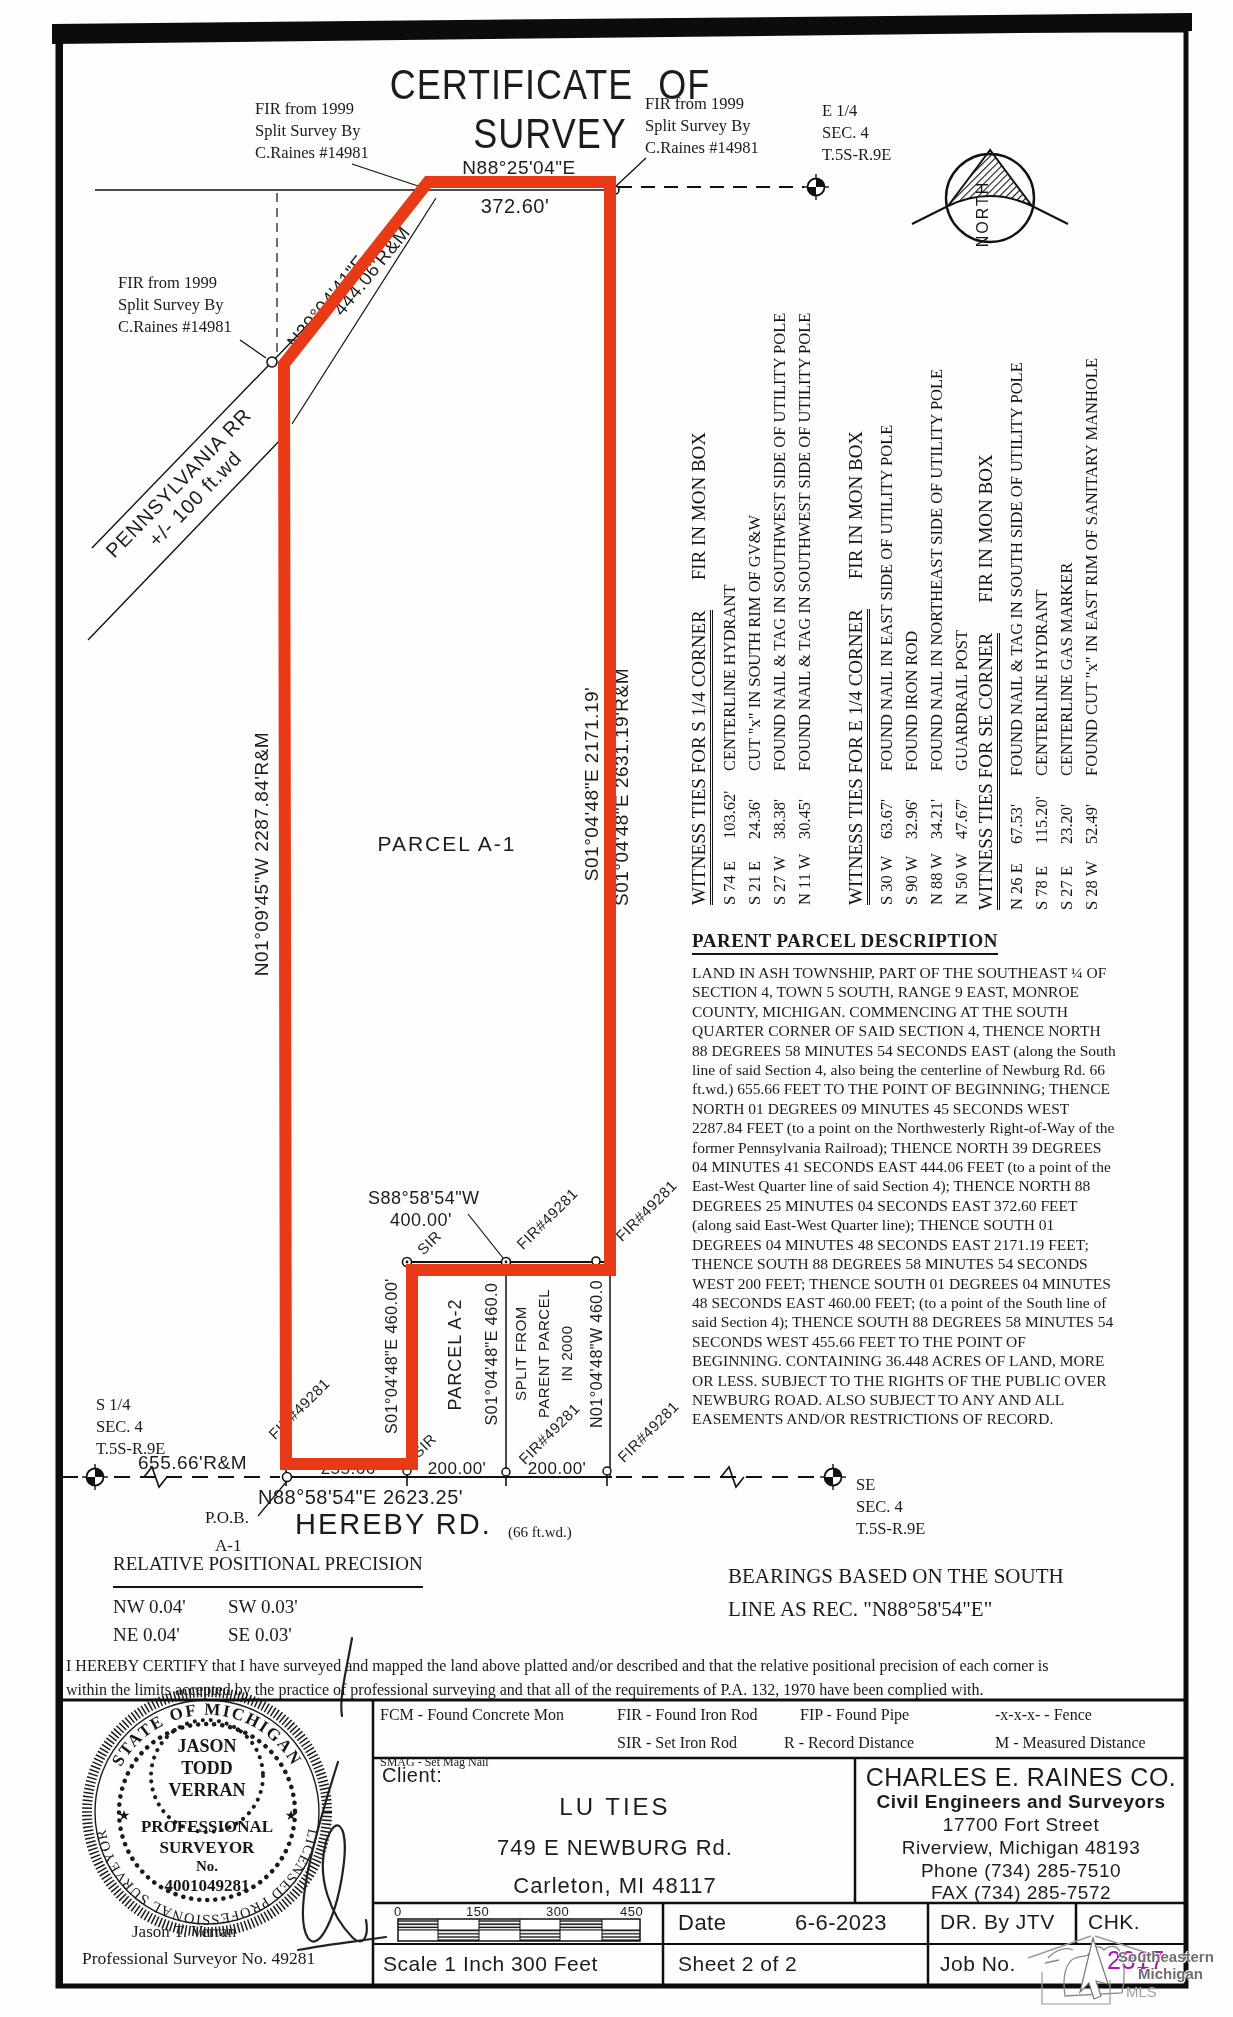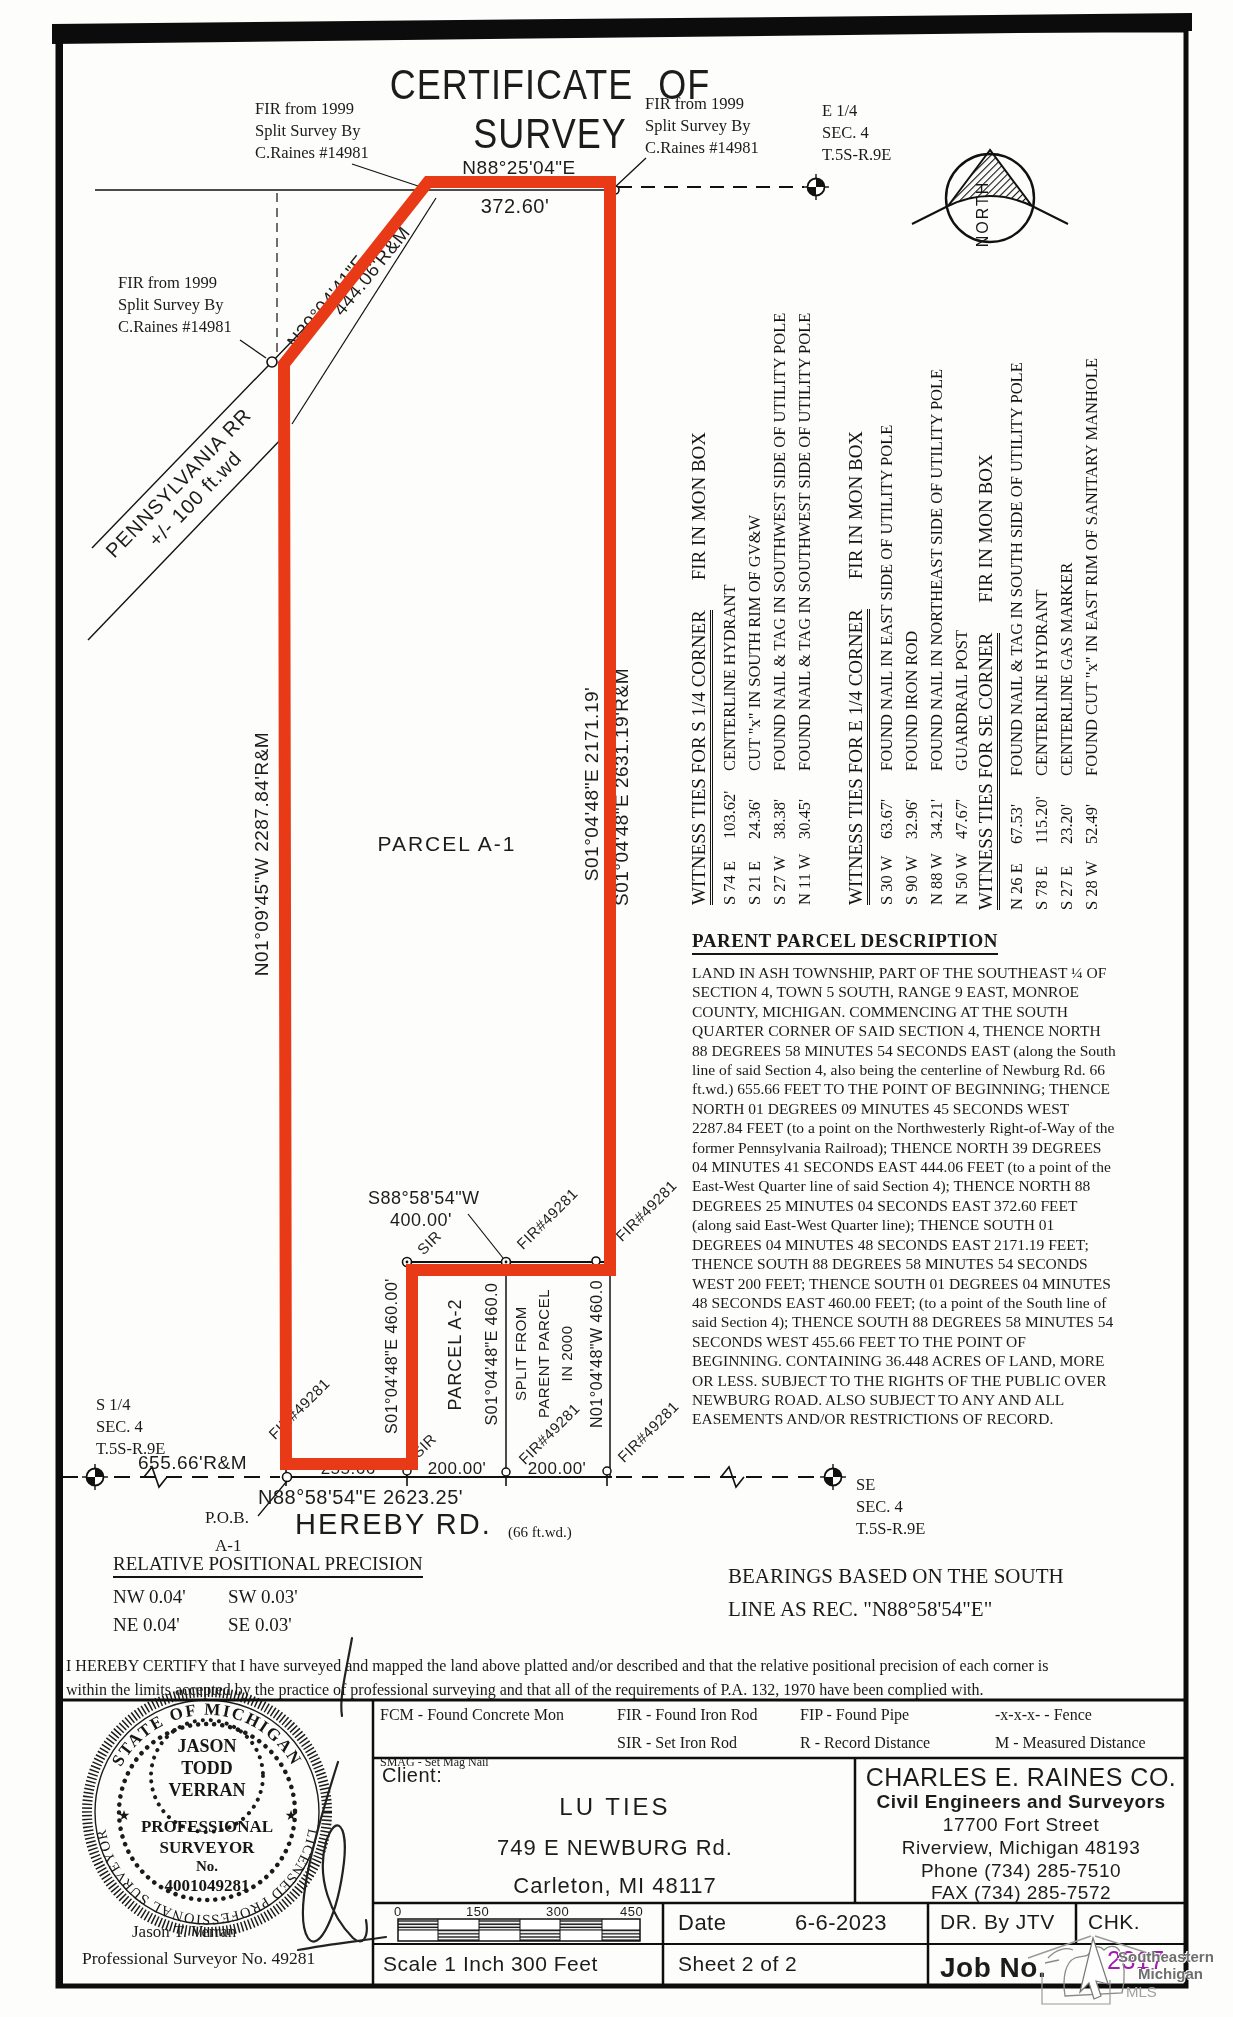--- a/index.html
+++ b/index.html
@@ -340,42 +340,42 @@
 48 SECONDS EAST 460.00 FEET; (to a point of the South line of
 said Section 4); THENCE SOUTH 88 DEGREES 58 MINUTES 54
 SECONDS WEST 455.66 FEET TO THE POINT OF
 BEGINNING.  CONTAINING 36.448 ACRES OF LAND, MORE
 OR LESS.  SUBJECT TO THE RIGHTS OF THE PUBLIC OVER
 NEWBURG ROAD.  ALSO SUBJECT TO ANY AND ALL
 EASEMENTS AND/OR RESTRICTIONS OF RECORD.</div>
   </div>
 
   <div class="abs serif" style="left:113px;top:1553px;">
-    <div style="font-size:19px;border-bottom:2px solid #141414;display:inline-block;padding-bottom:1px;">RELATIVE POSITIONAL PRECISION</div>
+    <div style="font-size:19px;border-bottom:2px solid #141414;display:inline-block;padding-bottom:11px;">RELATIVE POSITIONAL PRECISION</div>
     <div style="font-size:19px;margin-top:8px;"><span style="display:inline-block;width:115px;">NW  0.04'</span><span>SW  0.03'</span></div>
     <div style="font-size:19px;margin-top:6px;"><span style="display:inline-block;width:115px;">NE 0.04'</span><span>SE  0.03'</span></div>
   </div>
 
   <div class="abs serif" style="left:728px;top:1560px;font-size:21px;line-height:33px;">
     <div>BEARINGS BASED ON THE SOUTH</div>
     <div>LINE AS REC. "N88°58'54"E"</div>
   </div>
 
   <div class="abs serif" style="left:66px;top:1654px;width:1112px;font-size:16px;line-height:24px;">
     <div>I HEREBY CERTIFY that I have surveyed and mapped the land above platted and/or described and that the relative positional precision of each corner is</div>
     <div>within the limits accepted by the practice of professional surveying  and that all of the requirements of P.A. 132, 1970 have been complied with.</div>
   </div>
 
   <div class="abs serif" style="left:380px;top:1706px;font-size:16px;">FCM  - Found Concrete Mon</div>
   <div class="abs serif" style="left:617px;top:1706px;font-size:16px;">FIR - Found Iron Rod</div>
   <div class="abs serif" style="left:800px;top:1706px;font-size:16px;">FIP - Found Pipe</div>
   <div class="abs serif" style="left:995px;top:1706px;font-size:16px;">-x-x-x-  - Fence</div>
   <div class="abs serif" style="left:380px;top:1734px;font-size:12px;margin-top:21px;">SMAG - Set Mag Nail</div>
   <div class="abs serif" style="left:617px;top:1734px;font-size:16px;">SIR - Set Iron Rod</div>
-  <div class="abs serif" style="left:800px;top:1734px;font-size:16px;">R -  Record Distance</div>
+  <div class="abs serif" style="left:784px;top:1734px;font-size:16px;">R -  Record Distance</div>
   <div class="abs serif" style="left:995px;top:1734px;font-size:16px;">M -  Measured Distance</div>
 
   <div class="abs arch" style="left:382px;top:1764px;font-size:20px;">Client:</div>
   <div class="abs arch ctr" style="left:400px;top:1793px;width:430px;font-size:24px;letter-spacing:3px;">LU TIES</div>
   <div class="abs arch ctr" style="left:400px;top:1835px;width:430px;font-size:22px;letter-spacing:1px;text-align:center;">749 E NEWBURG Rd.</div>
   <div class="abs arch ctr" style="left:400px;top:1873px;width:430px;font-size:22px;letter-spacing:1px;">Carleton, MI 48117</div>
 
   <div class="abs arch ctr" style="left:860px;top:1763px;width:322px;font-size:25px;">CHARLES  E.  RAINES  CO.</div>
   <div class="abs arch ctr" style="left:860px;top:1791px;width:322px;font-size:19px;font-weight:bold;">Civil Engineers and Surveyors</div>
   <div class="abs arch ctr" style="left:860px;top:1814px;width:322px;font-size:19px;">17700 Fort Street</div>
@@ -387,21 +387,21 @@
   <div class="abs arch" style="left:466px;top:1904px;font-size:13px;">150</div>
   <div class="abs arch" style="left:546px;top:1904px;font-size:13px;">300</div>
   <div class="abs arch" style="left:620px;top:1904px;font-size:13px;">450</div>
   <div class="abs arch" style="left:383px;top:1952px;font-size:21px;">Scale  1  Inch  300 Feet</div>
 
   <div class="abs arch" style="left:678px;top:1910px;font-size:22px;">Date</div>
   <div class="abs arch" style="left:795px;top:1910px;font-size:22px;">6-6-2023</div>
   <div class="abs arch" style="left:940px;top:1910px;font-size:21px;">DR.  By  JTV</div>
   <div class="abs arch" style="left:1088px;top:1910px;font-size:21px;">CHK.</div>
   <div class="abs arch" style="left:678px;top:1952px;font-size:21px;">Sheet  2       of       2</div>
-  <div class="abs arch" style="left:940px;top:1952px;font-size:28px;font-weight:bold;">Job  No.</div>
+  <div class="abs arch" style="left:940px;top:1952px;font-size:21px;">Job  No.</div>
   <div class="abs arch" style="left:1107px;top:1946px;font-size:25px;color:#a21caf;">2317</div>
 
   <div class="abs serif" style="left:132px;top:1922px;font-size:17px;">Jason T. Verran</div>
   <div class="abs serif" style="left:82px;top:1948px;font-size:17.5px;">Professional Surveyor No. 49281</div>
 
   <svg width="1233" height="2017" style="pointer-events:none;">
     <polygon points="284,364 428,182 610,182 610,1270 412,1270 412,1464 286,1464" fill="none" stroke="#e93a17" stroke-width="12" stroke-linejoin="miter"></polygon>
   </svg>
 
   <svg width="1233" height="2017" style="pointer-events:none;">

